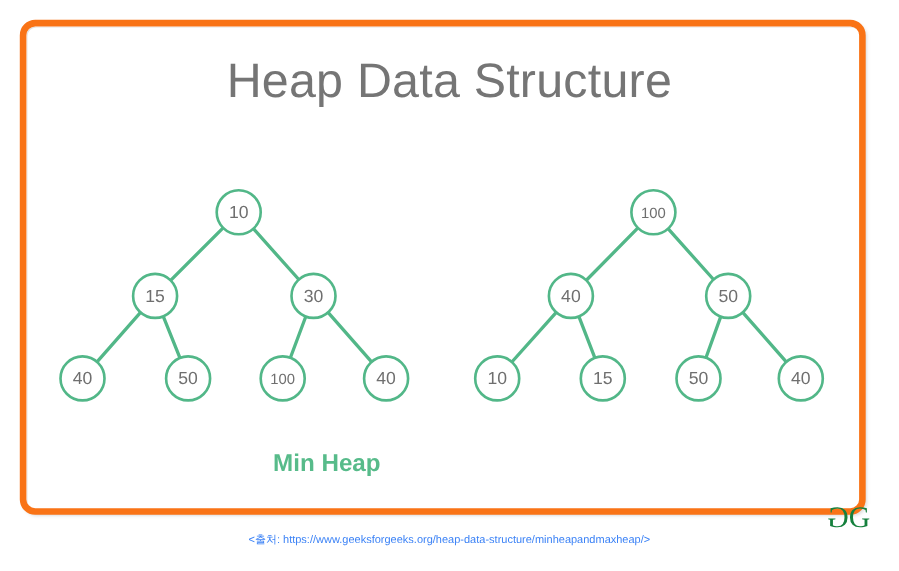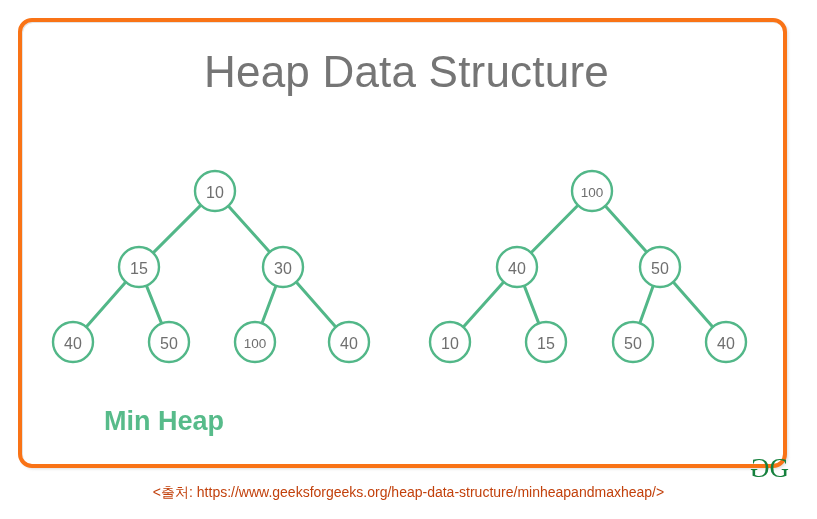--- a/index.html
+++ b/index.html
@@ -15,21 +15,21 @@
     overflow: hidden;
   }
 
   #figure-card {
     position: absolute;
     left: 18px;
     top: 18px;
     width: 769px;
     height: 450px;
     box-sizing: border-box;
-    border: 4px solid #f97316;
+    border: 6px solid #f97316;
     border-radius: 14px;
     background: #ffffff;
     box-shadow: 1px 1px 0 0 #e3e3e3 inset, 2px 2px 3px -1px rgba(120,120,120,0.25);
   }
 
   #figure-title {
     position: absolute;
     left: 0;
     top: 28px;
     width: 769px;
@@ -66,24 +66,24 @@
   .tree-edge {
     stroke: #52b788;
     stroke-width: 3;
     stroke-linecap: round;
     fill: none;
   }
 
   .heap-caption {
     position: absolute;
     top: 385px;
-    font-size: 27px;
+    font-size: 22px;
     font-weight: bold;
     color: #57bb8a;
-    text-align: left;
+    text-align: right;
     white-space: nowrap;
     line-height: 1.1;
   }
   #caption-min { left: 82px; width: 240px; }
   #caption-max { left: 469px; width: 240px; }
 
   #gfg-logo {
     position: absolute;
     left: 706px;
     top: 430px;
@@ -101,22 +101,22 @@
     display: inline-block;
     transform: scaleX(-1);
   }
 
   #source-caption {
     position: absolute;
     left: 0;
     top: 484px;
     width: 817px;
     text-align: center;
-    font-size: 14px;
-    color: #c2410c;
+    font-size: 10px;
+    color: #3b82f6;
     white-space: nowrap;
   }
 </style>
 </head>
 <body>
 
 <div id="figure-card">
 
   <div id="figure-title">Heap Data Structure</div>
 

